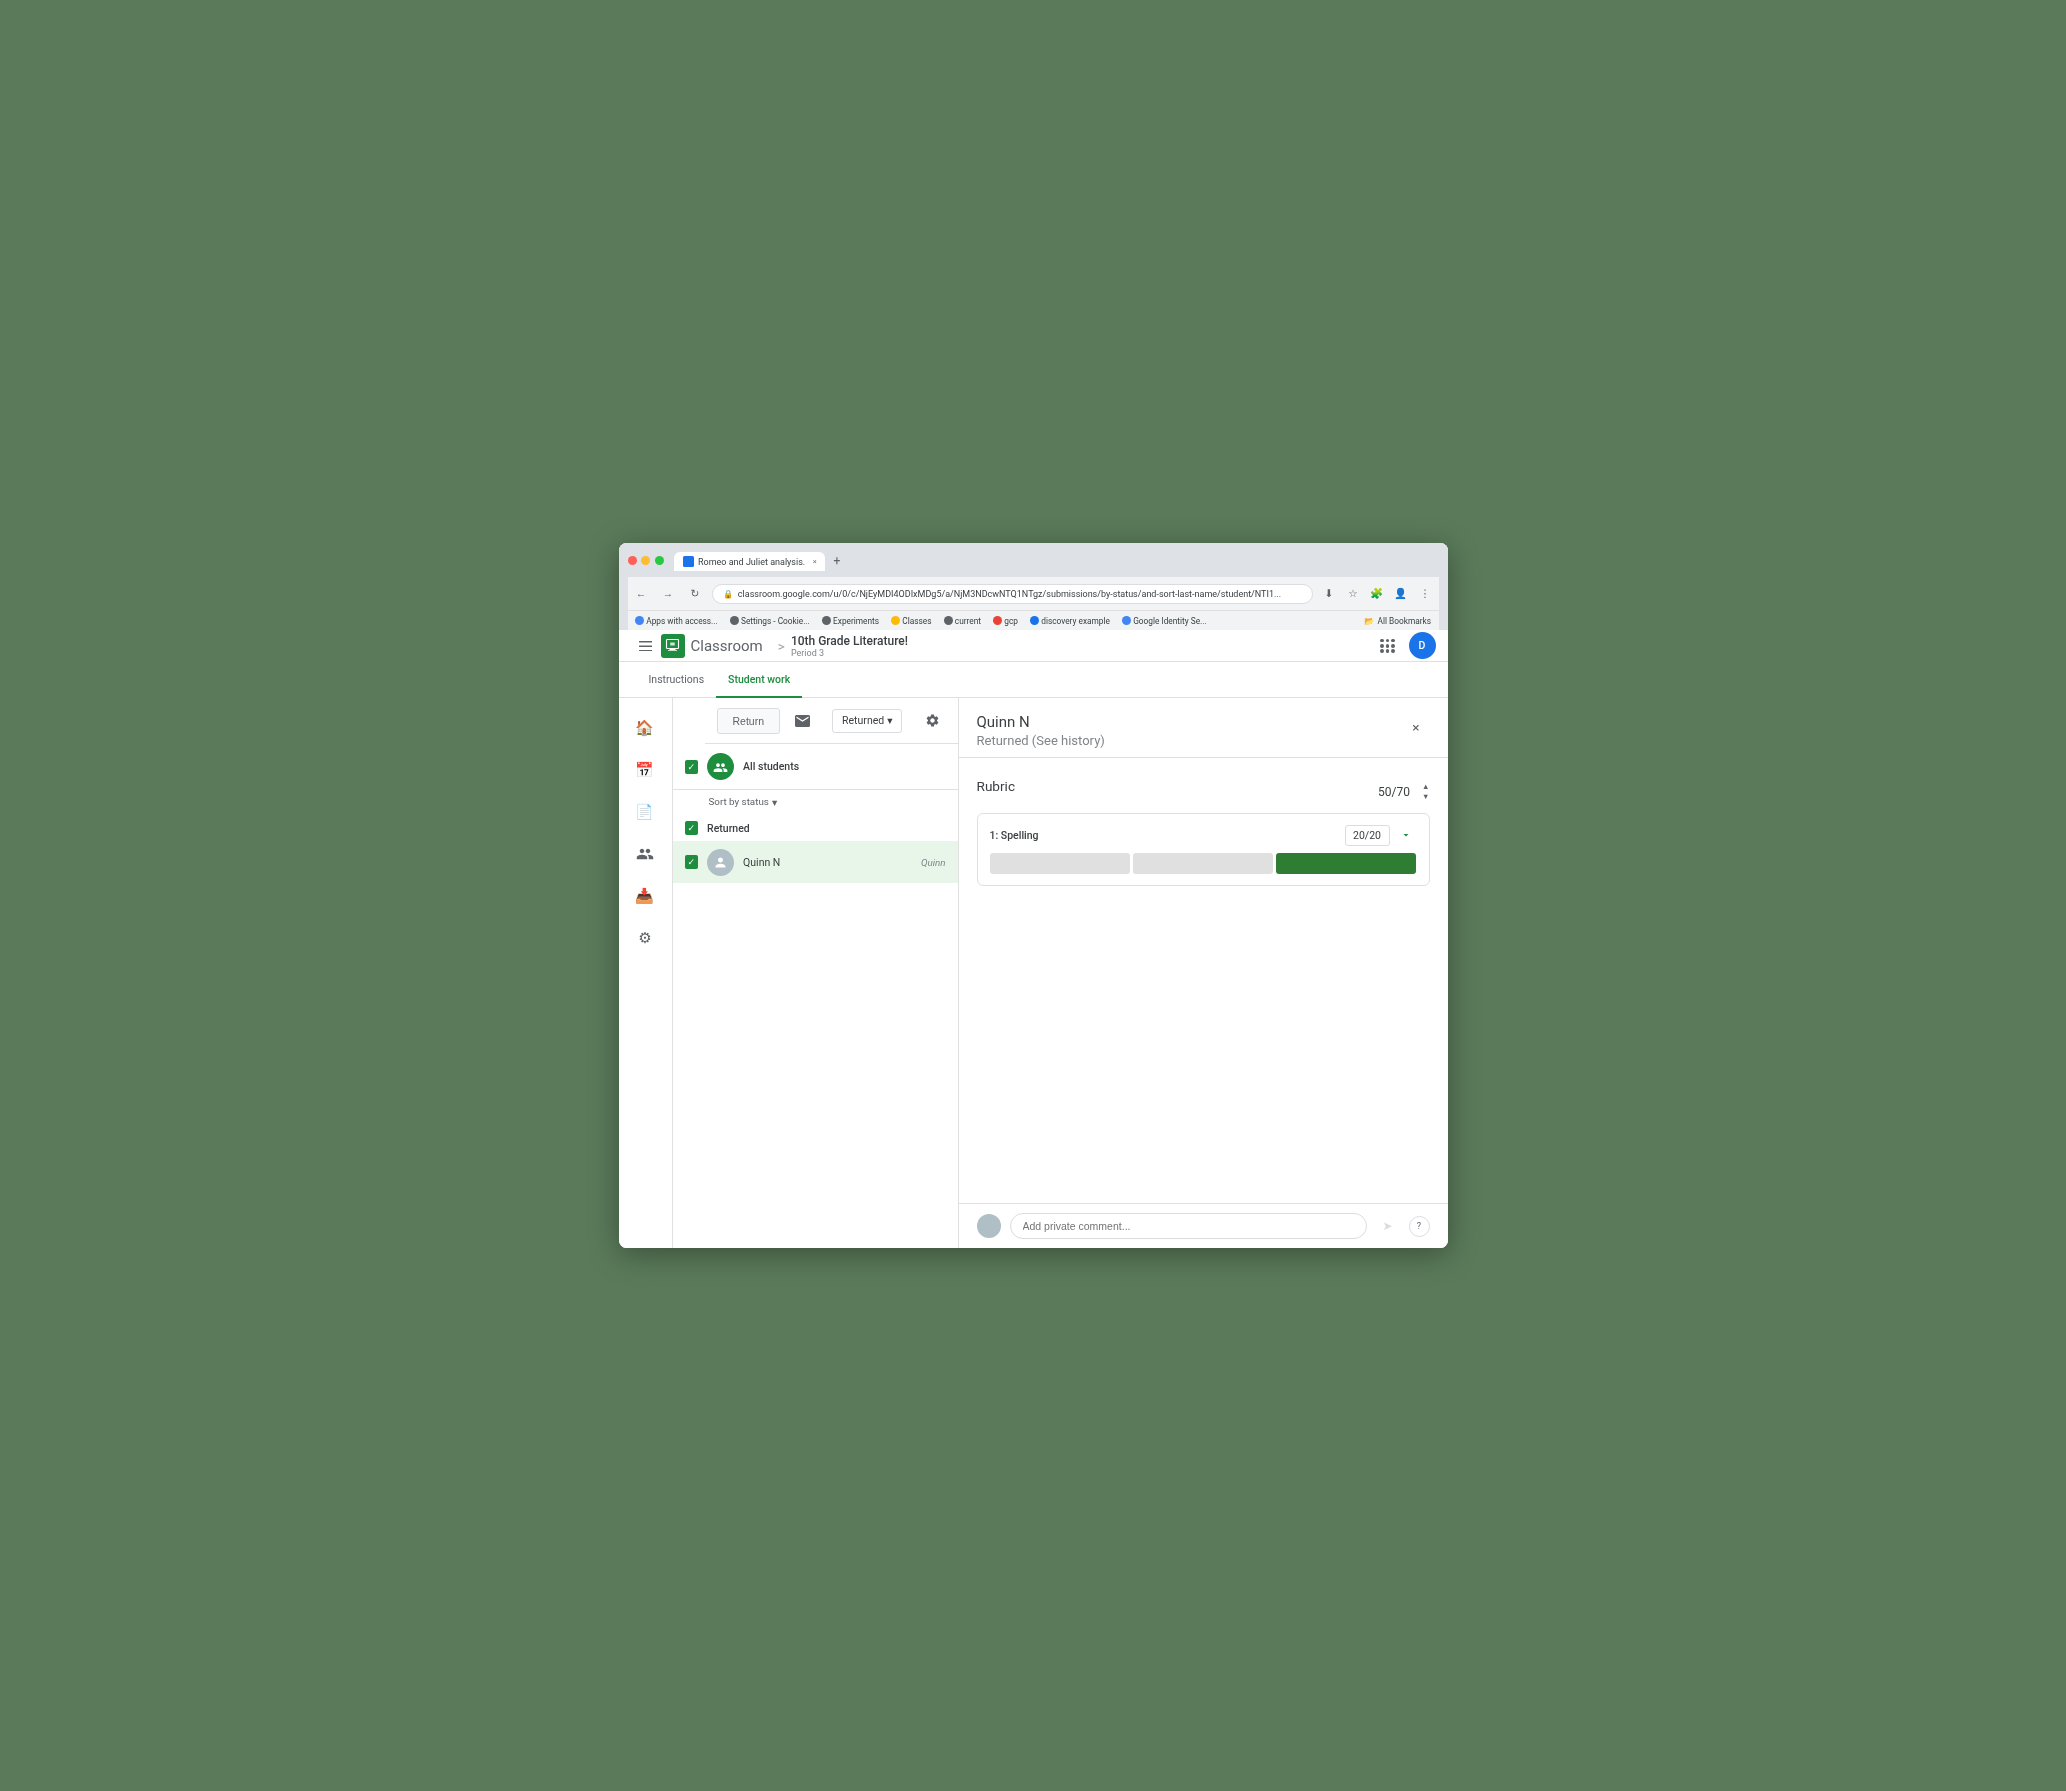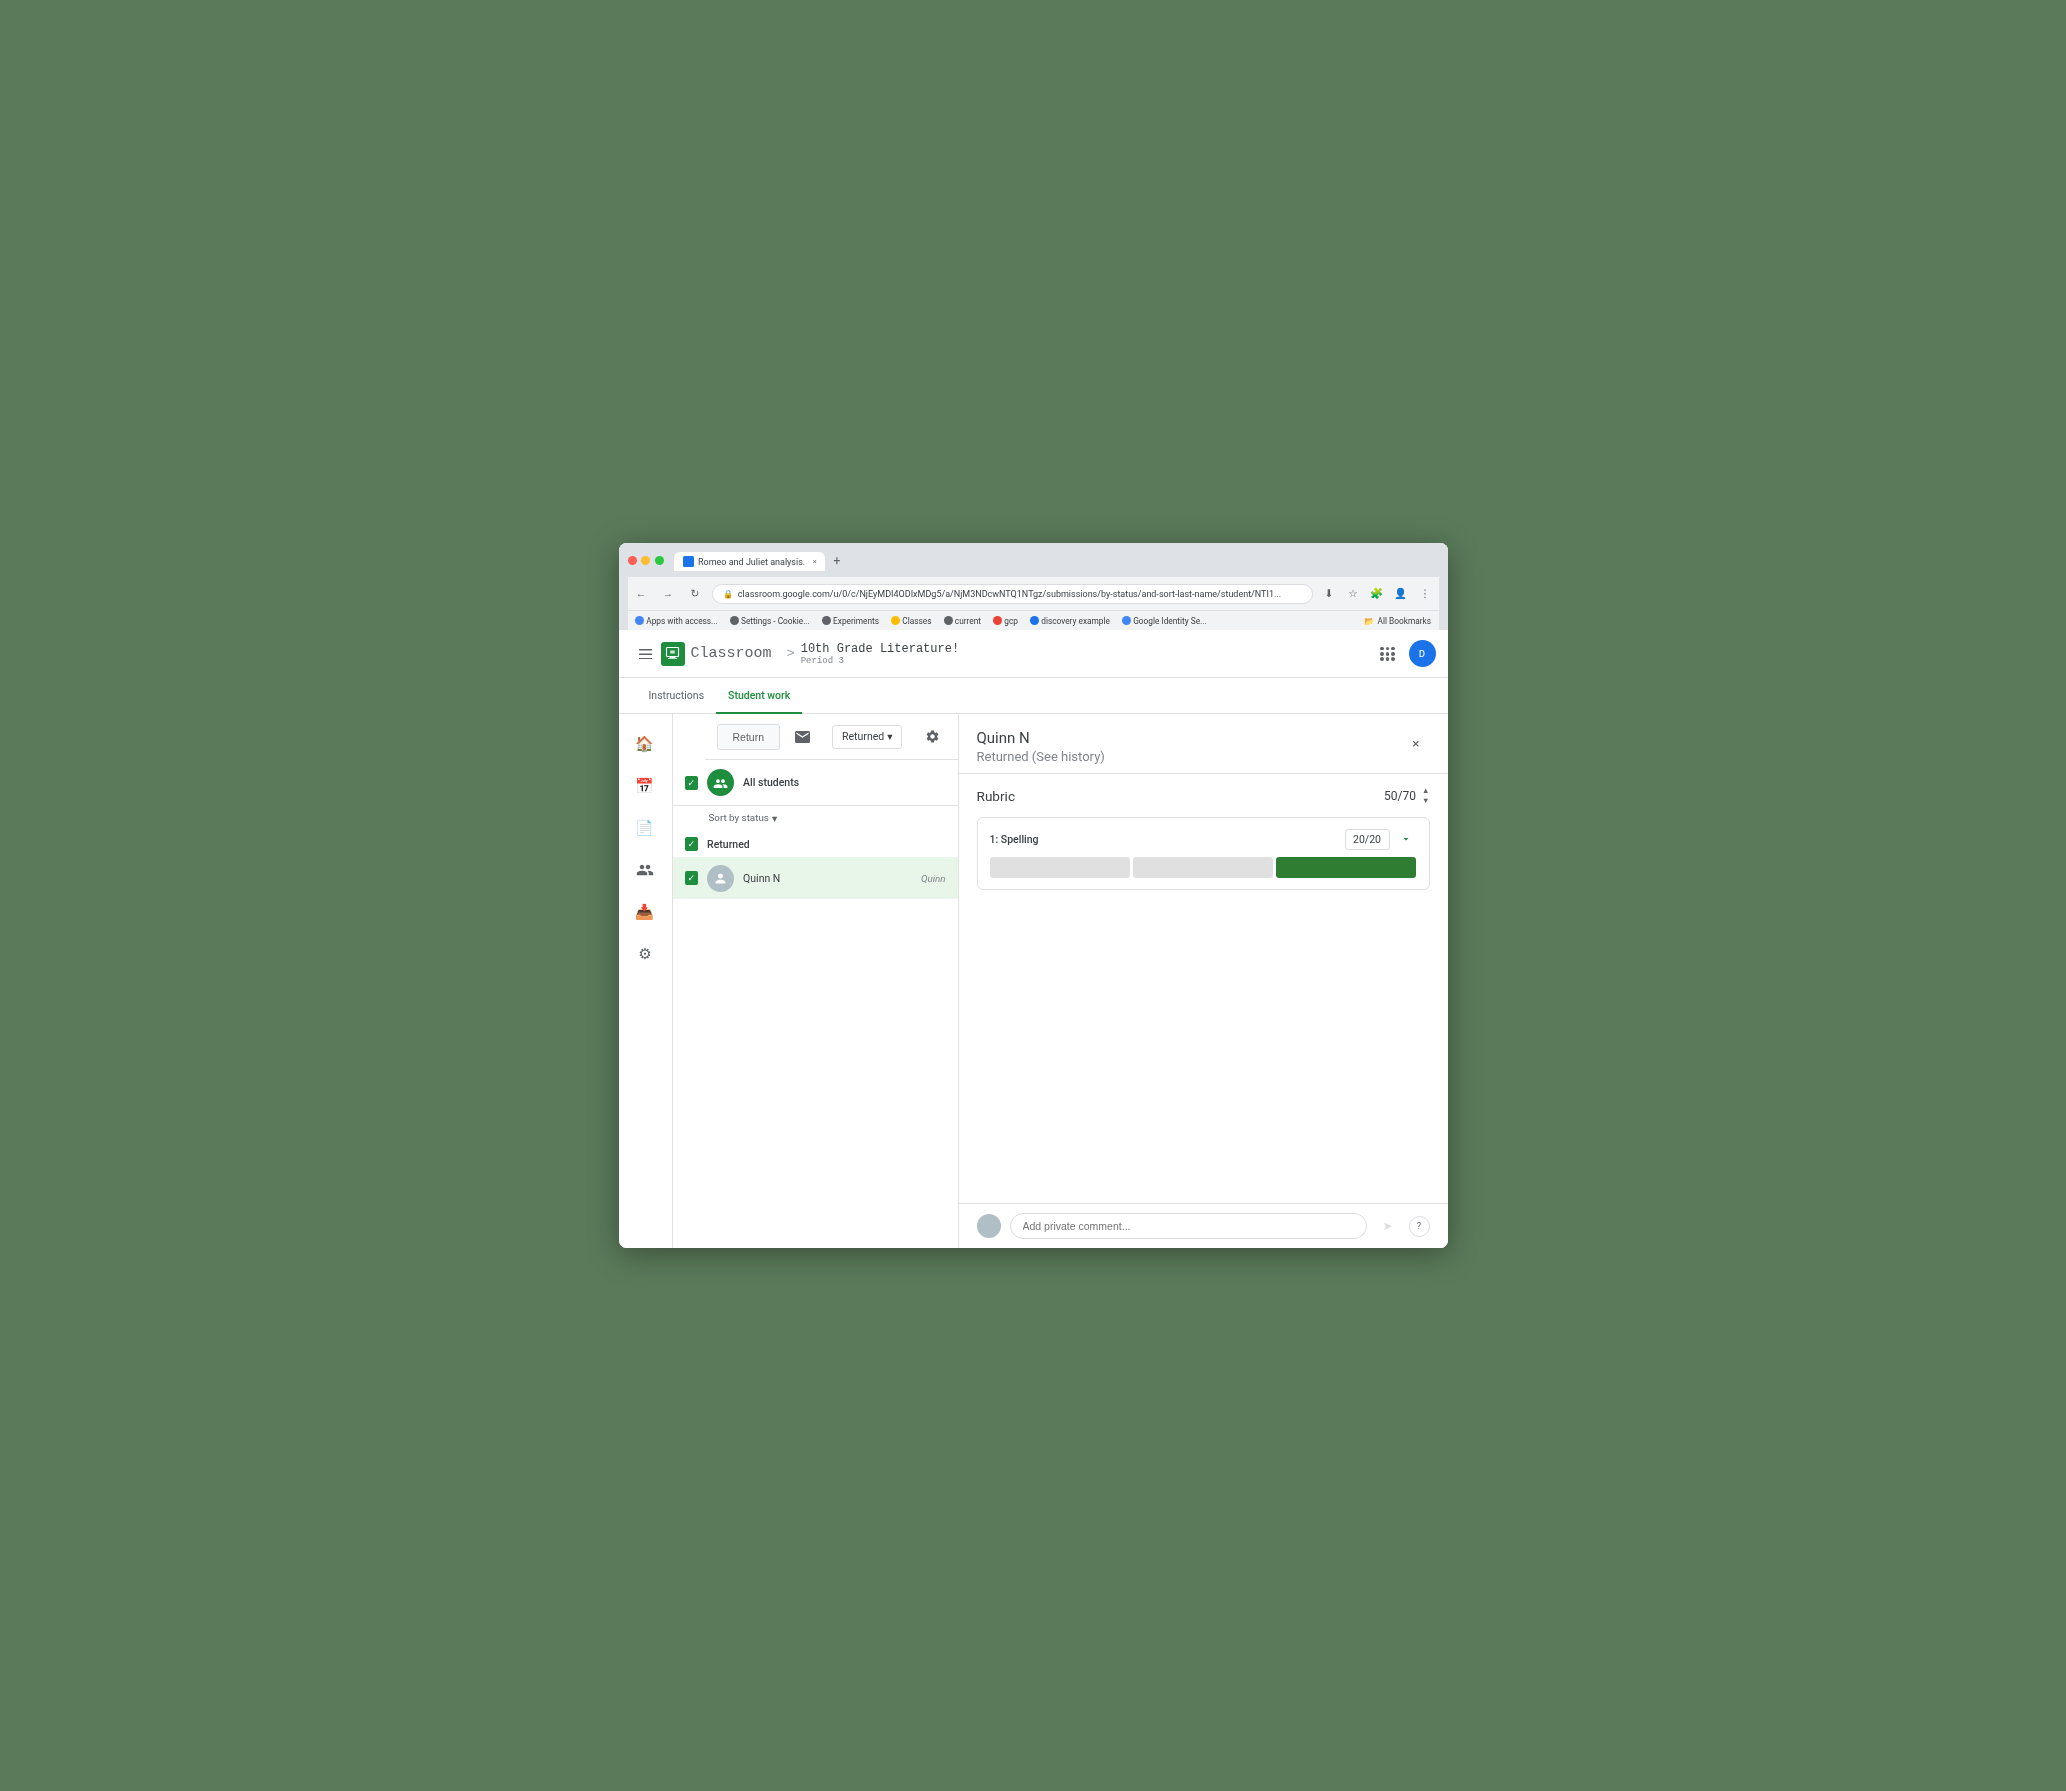--- a/index.html
+++ b/index.html
@@ -185,24 +185,23 @@
       flex-direction: column;
       height: 618px;
       background: #fff;
     }
 
     
     .app-bar {
       display: flex;
       align-items: center;
       padding: 0 12px;
-      height: 48px;
+      height: 32px;
       border-bottom: 0.8px solid #e0e0e0;
       background: #fff;
-      font-family: Liberation Mono, monospace;
     }
 
     .hamburger-btn {
       width: 30px;
       height: 30px;
       display: flex;
       align-items: center;
       justify-content: center;
       cursor: pointer;
       border-radius: 50%;
@@ -569,21 +568,22 @@
 
     .rubric-title {
       font-size: 13.6px;
       color: #3c4043;
       font-weight: 400;
     }
 
     .rubric-score {
       display: flex;
       align-items: center;
-      gap: 6px;
+      gap: 12px;
+      margin-top: 12px;
     }
 
     .rubric-score-text {
       font-size: 12px;
       color: #3c4043;
     }
 
     .score-arrows {
       display: flex;
       flex-direction: column;

